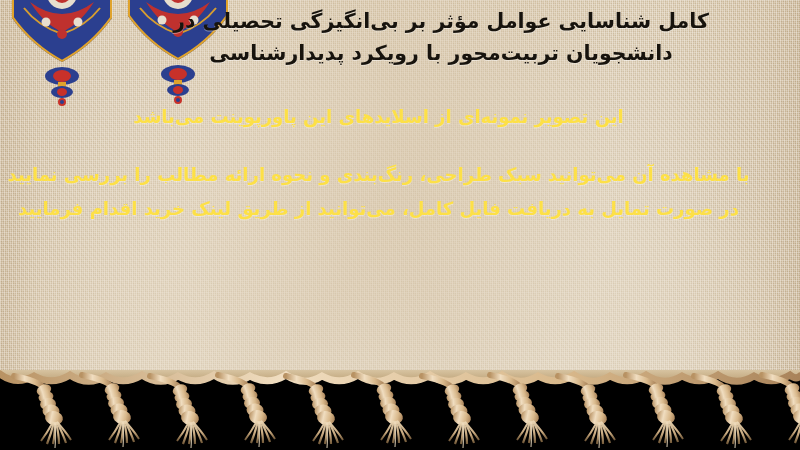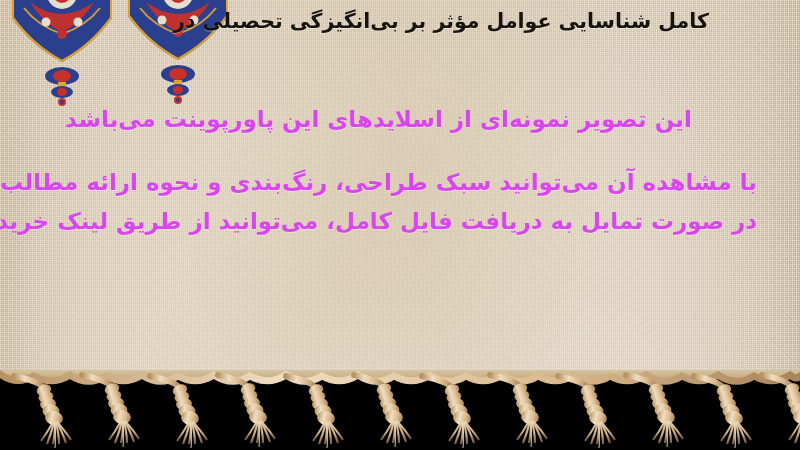--- a/index.html
+++ b/index.html
@@ -89,22 +89,22 @@
     line-height:1.55;
     letter-spacing:0px;
     text-shadow:0 1px 0 rgba(255,255,255,.38);
   }
   .title .ln{display:block;white-space:nowrap;}
 
   .body-lines{
     position:absolute;
     top:108px;right:0;left:0;
     text-align:center;
-    color:#d946ef;
-    font-size:23px;
+    color:#fde047;
+    font-size:18px;
     font-weight:700;
     line-height:1.0;
   }
   .body-lines .bln{
     display:block;
     white-space:nowrap;
     text-shadow:0 1px 0 rgba(255,255,255,.35);
   }
   .bln.l1{margin-bottom:16px;}
   .bln.l2{margin-bottom:16px;margin-top:40px;}
@@ -208,20 +208,21 @@
         <circle cx="178" cy="100" r="4" fill="#c8312a"></circle>
         <circle cx="178" cy="100" r="2" fill="#2b3f8f"></circle>
       </g>
     </svg>
   </div>
 
   <div class="text-layer">
 
     <div class="title">
       <span class="ln">کامل شناسایی عوامل مؤثر بر بی‌انگیزگی تحصیلی در</span>
+      <span class="ln">دانشجویان تربیت‌محور با رویکرد پدیدارشناسی</span>
     </div>
 
     <div class="body-lines">
       <span class="bln l1">این تصویر نمونه‌ای از اسلایدهای این پاورپوینت می‌باشد</span>
       <span class="bln l2">با مشاهده آن می‌توانید سبک طراحی، رنگ‌بندی و نحوه ارائه مطالب را بررسی نمایید</span>
       <span class="bln l3">در صورت تمایل به دریافت فایل کامل، می‌توانید از طریق لینک خرید اقدام فرمایید</span>
     </div>
 
   </div>
 

